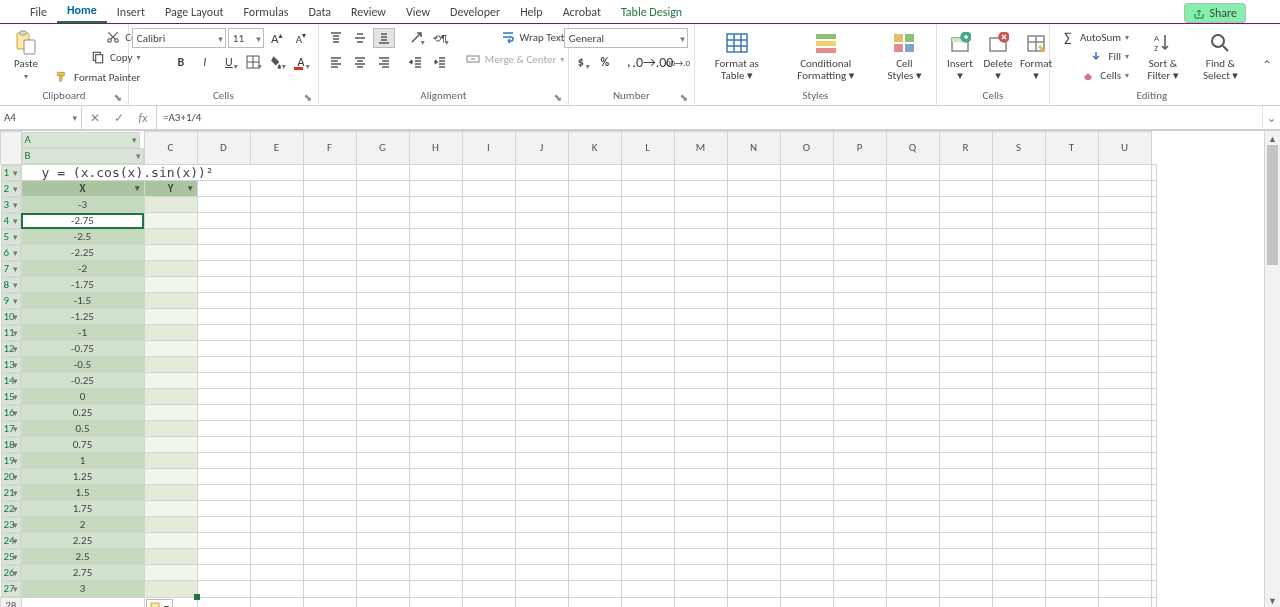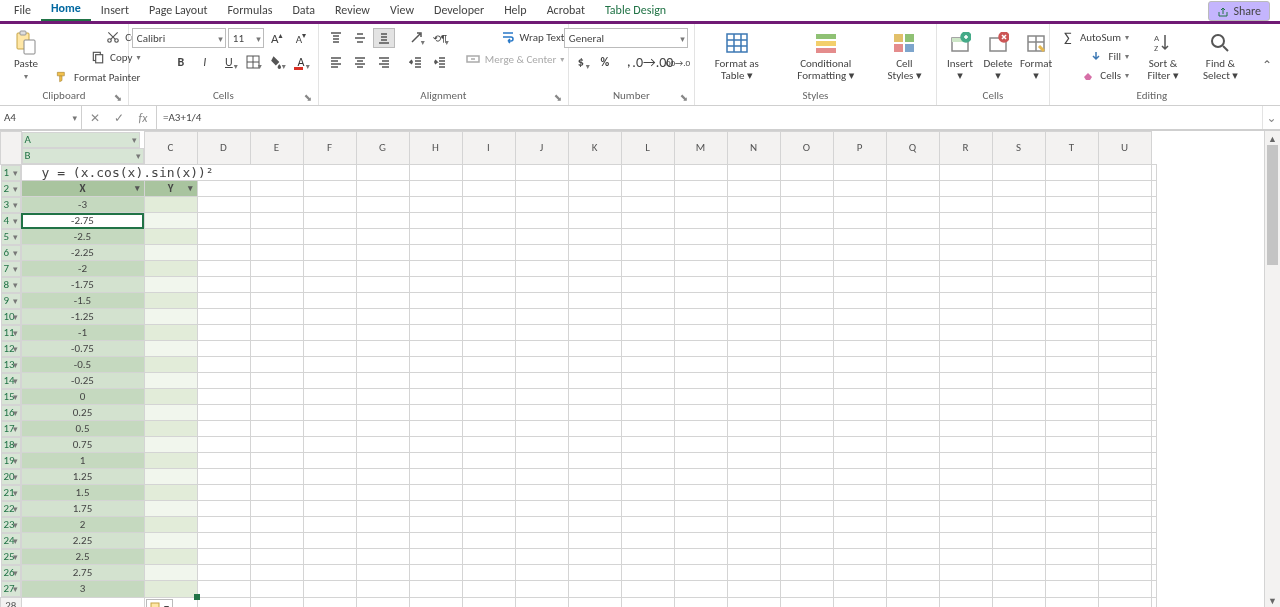--- a/index.html
+++ b/index.html
@@ -1,24 +1,24 @@
 <!DOCTYPE html>
 <html><head>
 <meta charset="utf-8">
 <style>
 * { box-sizing: border-box; margin: 0; padding: 0; font-family: "Segoe UI", Calibri, Arial, sans-serif; }
 html, body { width: 1280px; height: 607px; overflow: hidden; background: #fff; font-size: 12px; color: #444; }
 .app { width: 1280px; height: 607px; display: flex; flex-direction: column; }
 
 
-.tab-row { height: 24px; display: flex; align-items: flex-end; padding: 0 4px; border-bottom: 3px solid #701a75; background:#fff; }
+.tab-row { height: 24px; display: flex; align-items: flex-end; padding: 0 20px; border-bottom: 1px solid #701a75; background:#fff; }
 .tab { padding: 4px 10px 4px; cursor: pointer; font-size: 12px; color:#444; }
 .tab.active { color:#0369a1; border-bottom: 2px solid #217346; font-weight:600; }
 .tab.ctx { color:#217346; }
-.share-btn { margin-left:auto; margin-right:6px; padding:2px 8px; border:1px solid #bbb; border-radius:3px; display:flex; align-items:flex-end; gap:4px; background:#c4b5fd; cursor:pointer; }
+.share-btn { margin-left:auto; margin-right:14px; padding:2px 8px; border:1px solid #bbb; border-radius:3px; display:flex; align-items:flex-end; gap:4px; background:#86efac; cursor:pointer; }
 
 
 .ribbon { height: 82px; display:flex; background:#fff; border-bottom:1px solid #cfcfcf; }
 .group { border-right:1px solid #e3e3e3; padding:2px 6px 0; display:flex; flex-direction:column; justify-content:space-between; position:relative; }
 .group-body { flex:1; display:flex; align-items:flex-start; gap:4px; padding-top:2px; }
 .group-label { text-align:center; font-size:11px; color:#666; padding:2px 0 3px; position:relative; }
 .launcher { position:absolute; right:2px; bottom:2px; width:12px; height:12px; color:#888; font-size:10px; }
 .vcol { display:flex; flex-direction:column; gap:2px; align-items:flex-end; }
 .btn-v { display:flex; flex-direction:column; align-items:center; justify-content:flex-start; gap:2px; padding:2px 4px; min-width:40px; cursor:pointer; font-size:11px; line-height:1.1; text-align:center; }
 .btn-v .ico { width:26px; height:26px; display:flex; align-items:center; justify-content:center; }

